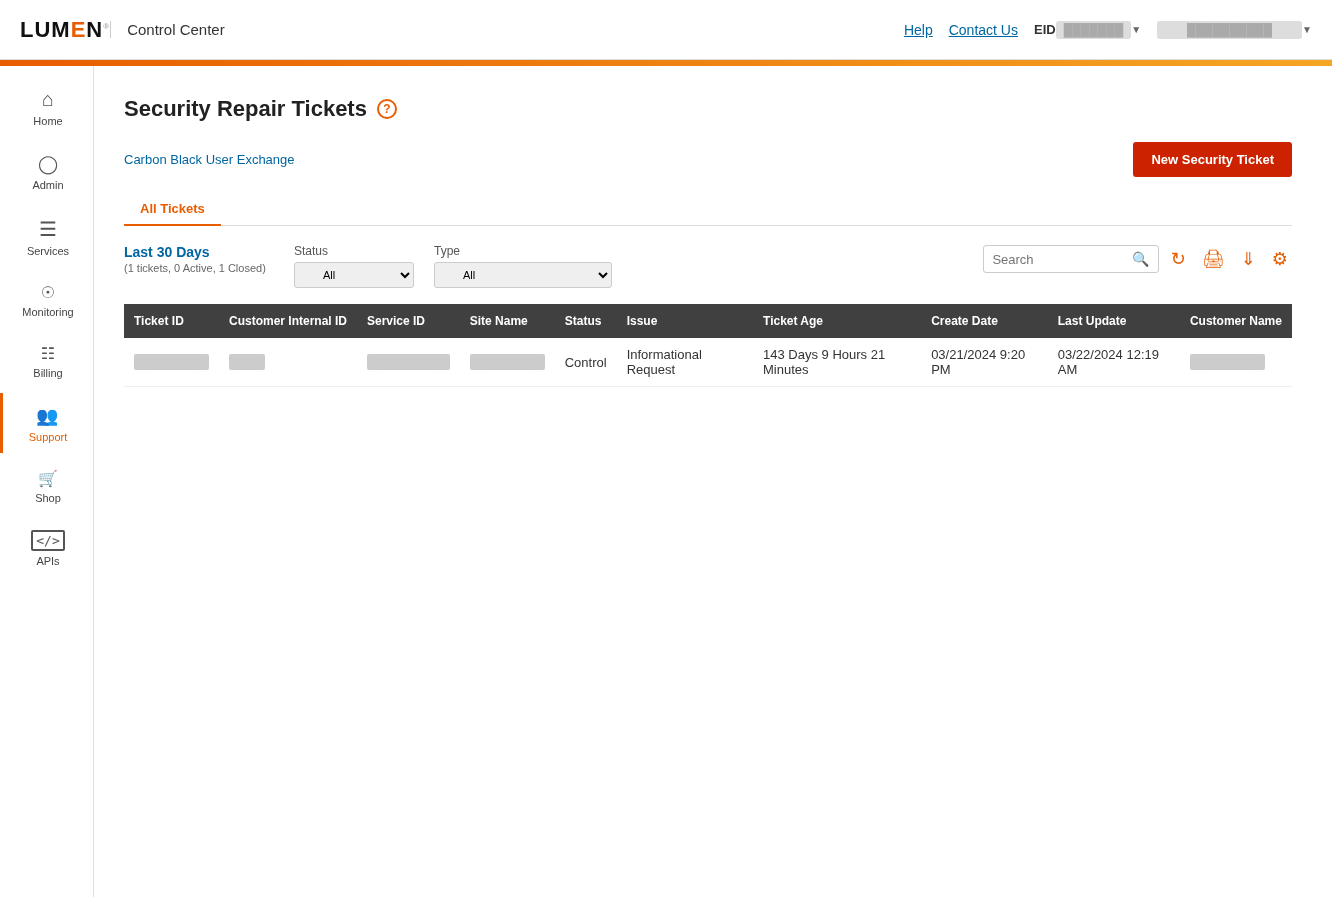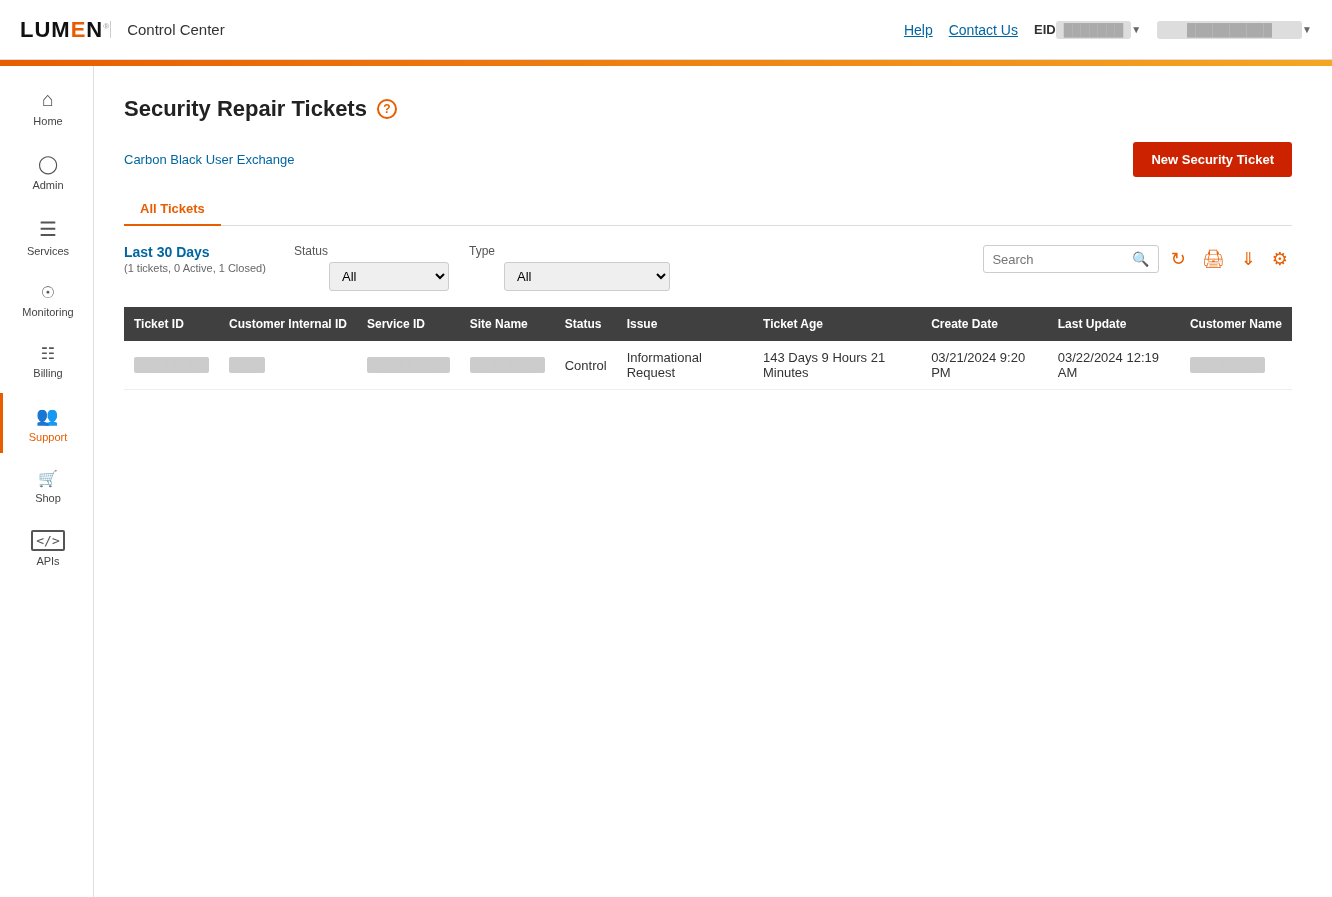--- a/index.html
+++ b/index.html
@@ -221,27 +221,26 @@
       display: flex;
       flex-direction: column;
       gap: 4px;
     }
     .filter-group label {
       font-size: 12px;
       color: #555;
       font-weight: 500;
     }
     .filter-select {
-      padding: 5px 8px;
+      padding: 5px 24px;
       border: 1px solid #ccc;
       border-radius: 3px;
-      font-size: 13px;
+      font-size: 11px;
       min-width: 120px;
       cursor: pointer;
-      margin-left: 35px;
     }
     .filter-right {
       margin-left: auto;
       display: flex;
       align-items: center;
       gap: 8px;
     }
     .search-box {
       display: flex;
       align-items: center;

